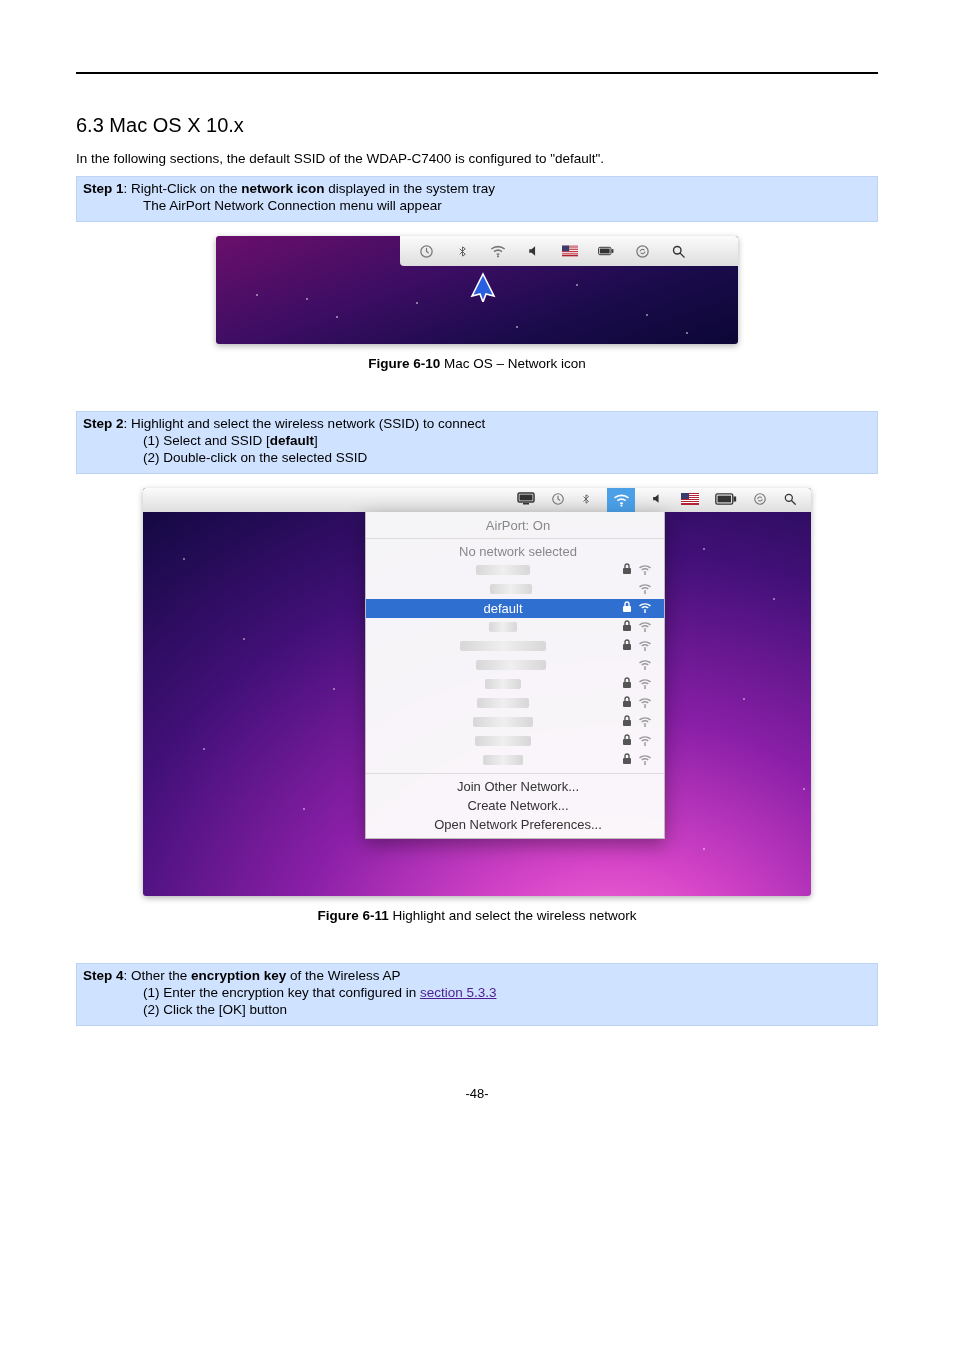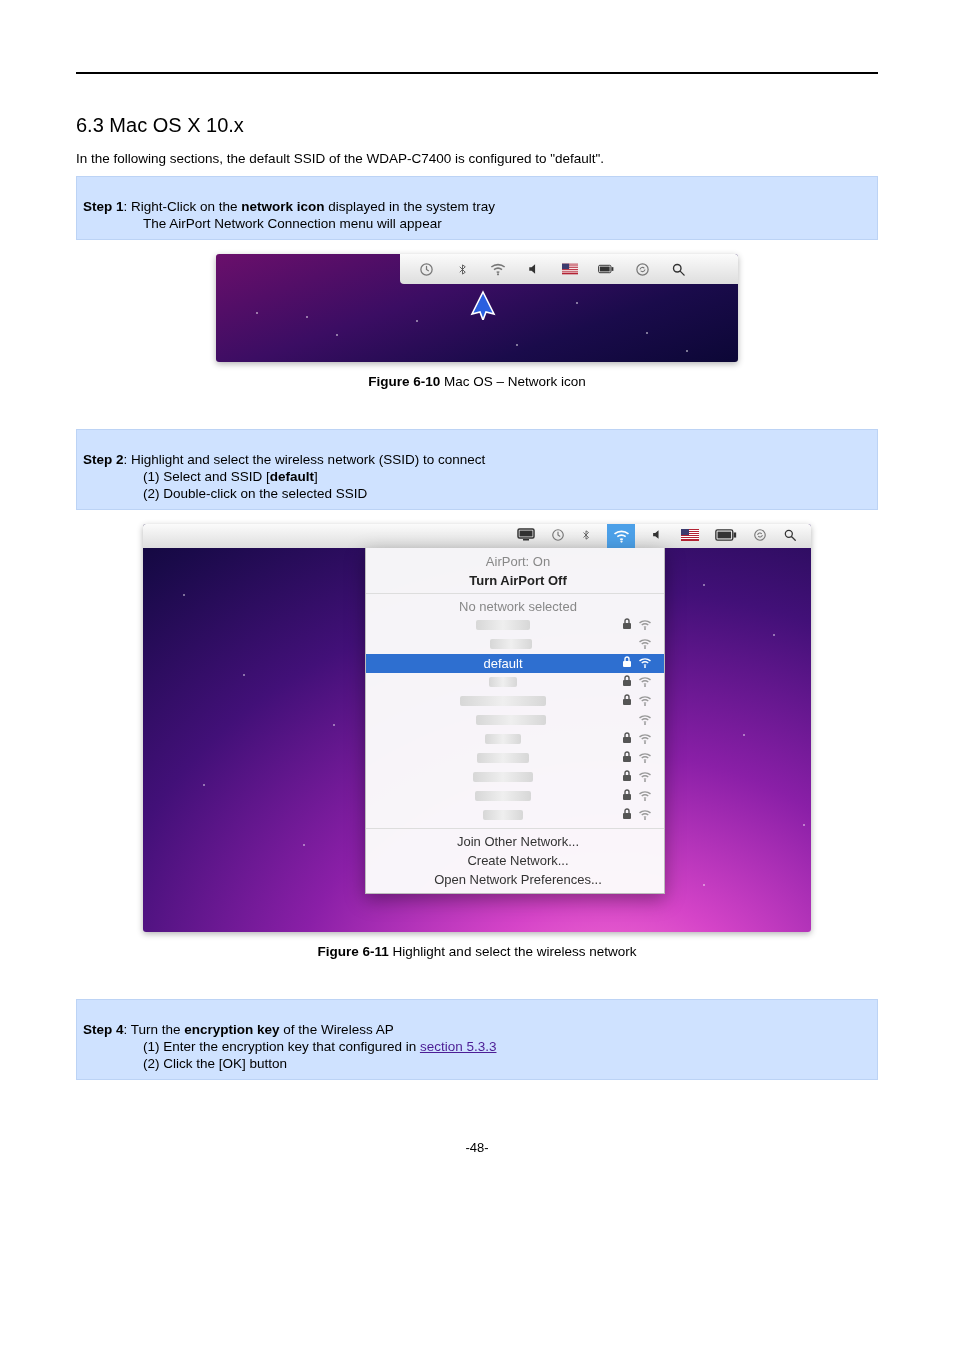--- a/index.html
+++ b/index.html
@@ -21,21 +21,21 @@
     font-weight: normal;
     margin-bottom: 14px;
   }
   .intro {
     font-size: 13.5px;
     margin-bottom: 10px;
   }
   .step-block {
     background: #cfe2ff;
     border: 1px solid #bcd3f5;
-    padding: 20px 6px 6px 6px;
+    padding: 2px 6px 6px 6px;
     margin-bottom: 8px;
   }
   .step-line { font-size: 13.5px; margin: 2px 0; }
   .step-line.sub { margin-left: 60px; }
   .step-line.sub-ol { margin-left: 60px; }
   .fig-wrap { text-align: center; margin-top: 14px; margin-bottom: 40px; }
   .fig-caption { font-size: 13.5px; margin-top: 12px; }
   .link { color: #4c1d95; text-decoration: underline; }
 
   
@@ -267,23 +267,20 @@
       <span class="ico"><svg width="14" height="14" viewBox="0 0 24 24">
             <circle cx="10" cy="10" r="6" fill="none" stroke="#333" stroke-width="2.2"></circle>
             <line x1="15" y1="15" x2="21" y2="21" stroke="#333" stroke-width="2.2" stroke-linecap="round"></line>
           </svg></span>
     </div>
 
     <div class="airport-menu">
       <div class="row head">
           <span class="label">AirPort: On</span>
         </div>
-      <div class="row bold">
-          <span class="label">Turn AirPort Off</span>
-        </div>
       <div class="sep"></div>
       <div class="row head">
           <span class="label">No network selected</span>
         </div>
       <div id="above-rows">
           <div class="row">
             <span class="label"><span class="blurred" style="width:54px"></span></span>
             <span class="icons">
               <span><svg width="10" height="12" viewBox="0 0 10 12">
                   <rect x="1" y="5" width="8" height="6" rx="1" fill="#555"></rect>
@@ -452,21 +449,21 @@
       <div class="row">
           <span class="label">Open Network Preferences...</span>
         </div>
     </div>
   </div>
   <p class="fig-caption"><b>Figure 6-11</b><span> Highlight and select the wireless network</span></p>
 </div>
 
 <div class="step-block">
   <p class="step-line">
-    <b>Step 4</b><span>: Turn the </span><b>encryption key</b><span> of the Wireless AP</span>
+    <b>Step 4</b><span>: Other the </span><b>encryption key</b><span> of the Wireless AP</span>
   </p>
   <p class="step-line sub-ol">
     <span>(1)  Enter the encryption key that configured in </span><a class="link">section 5.3.3</a>
   </p>
   <p class="step-line sub-ol">(2)  Click the [OK] button</p>
 </div>
 
 <p class="page-num">-48-</p>
 
 </body></html>

